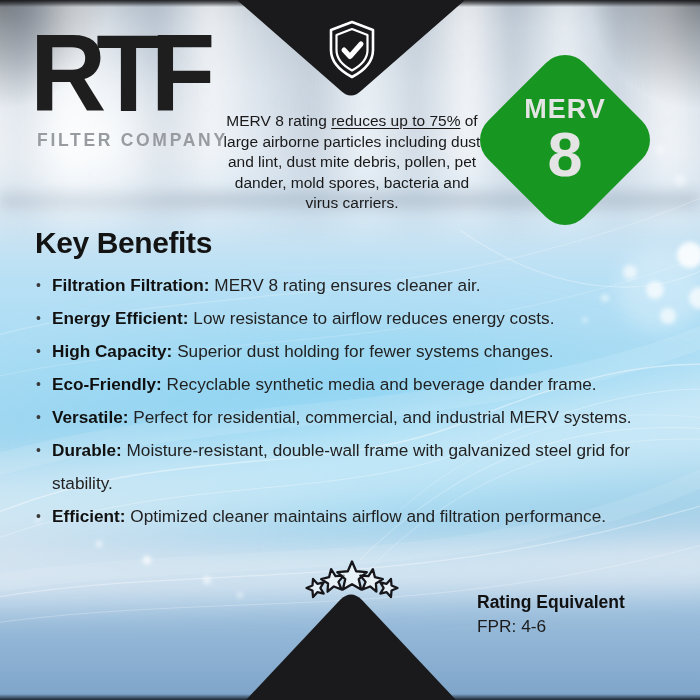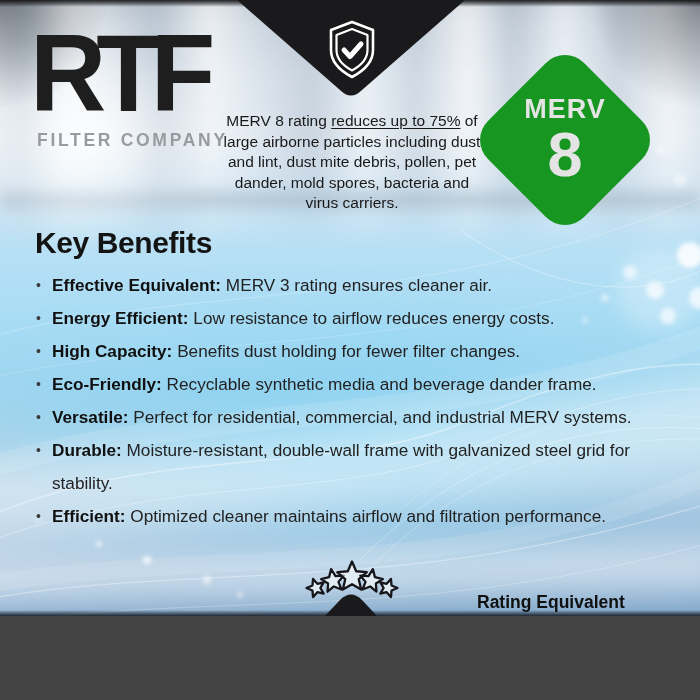--- a/index.html
+++ b/index.html
@@ -1,17 +1,17 @@
 <!DOCTYPE html>
 <html><head>
 <meta charset="utf-8">
 <style>
   html,body{margin:0;padding:0;background:#444;}
   .canvas{
-    position:relative;width:700px;height:616px;overflow:hidden;
+    position:relative;width:700px;height:700px;overflow:hidden;
     font-family:"Liberation Sans",sans-serif;color:#1e1e1e;
     background:linear-gradient(180deg,
       #b7c0ca 0%, #ccd5de 4%, #dde5ed 12%, #e2eaf2 22%,
       #d3e5f2 30%, #b8e0f5 40%, #a8dcf4 52%, #a0d6f0 62%,
       #a8d3ea 72%, #b4d0e6 79%, #9dc0dd 86%, #8bb0d2 94%, #7da4c8 100%);
   }
   .layer{position:absolute;pointer-events:none;}
   
   .bg-window{
     left:-20px;top:-15px;width:740px;height:265px;
@@ -66,21 +66,21 @@
   .benefits-title{left:35px;top:226px;font-size:30px;font-weight:700;
     letter-spacing:-.4px;color:#131313;text-align:right;}
   .benefits-list{left:35px;top:269px;width:650px;margin:0;padding:0;list-style:none;
     font-size:17.2px;line-height:33px;color:#222;}
   .benefits-list li{position:relative;padding-left:17px;}
   .benefits-list li .bullet{position:absolute;left:1px;top:0;font-size:14px;color:#3a3a3a;}
   .benefits-list li .lbl{font-weight:700;color:#101010;}
   .ribbon-bottom{left:240px;top:588px;width:222px;height:112px;z-index:11;}
   .stars{left:303px;top:558px;width:98px;height:46px;z-index:12;}
   .rating{left:477px;top:592px;z-index:11;}
-  .rating-title{font-size:17.5px;font-weight:700;color:#101010;margin-bottom:16px;}
+  .rating-title{font-size:17.5px;font-weight:700;color:#101010;margin-bottom:3px;}
   .rating-line{font-size:17.3px;line-height:21.3px;color:#1c1c1c;}
 </style>
 </head>
 <body>
 
 <div class="canvas">
 
   <div class="layer bg-window"></div>
   <div class="layer bg-sill"></div>
   <div class="layer glow-left"></div>
@@ -156,23 +156,23 @@
 
   <div class="fg badge" style="background:#189622;">
     <div class="badge-inner">
       <div class="badge-merv">MERV</div>
       <div class="badge-8">8</div>
     </div>
   </div>
 
   <div class="fg benefits-title">Key Benefits</div>
   <ul class="fg benefits-list">
-    <li><span class="bullet">•</span><span class="lbl">Effective Equivalent:</span> <span>MERV 3 rating ensures cleaner air.</span></li>
+    <li><span class="bullet">•</span><span class="lbl">Filtration Filtration:</span> <span>MERV 8 rating ensures cleaner air.</span></li>
     <li><span class="bullet">•</span><span class="lbl">Energy Efficient:</span> <span>Low resistance to airflow reduces energy costs.</span></li>
-    <li><span class="bullet">•</span><span class="lbl">High Capacity:</span> <span>Benefits dust holding for fewer filter changes.</span></li>
+    <li><span class="bullet">•</span><span class="lbl">High Capacity:</span> <span>Superior dust holding for fewer systems changes.</span></li>
     <li><span class="bullet">•</span><span class="lbl">Eco-Friendly:</span> <span>Recyclable synthetic media and beverage dander frame.</span></li>
     <li><span class="bullet">•</span><span class="lbl">Versatile:</span> <span>Perfect for residential, commercial, and industrial MERV systems.</span></li>
     <li><span class="bullet">•</span><span class="lbl">Durable:</span> <span>Moisture-resistant, double-wall frame with galvanized steel grid for stability.</span></li>
     <li><span class="bullet">•</span><span class="lbl">Efficient:</span> <span>Optimized cleaner maintains airflow and filtration performance.</span></li>
   </ul>
 
   <svg class="fg stars" viewBox="0 0 98 46">
     <defs>
       <path id="star" d="M0,-10 L2.7,-3.72 L9.51,-3.09 L4.37,1.42 L5.88,8.09 L0,4.6 L-5.88,8.09 L-4.37,1.42 L-9.51,-3.09 L-2.7,-3.72 Z"></path>
     </defs>

